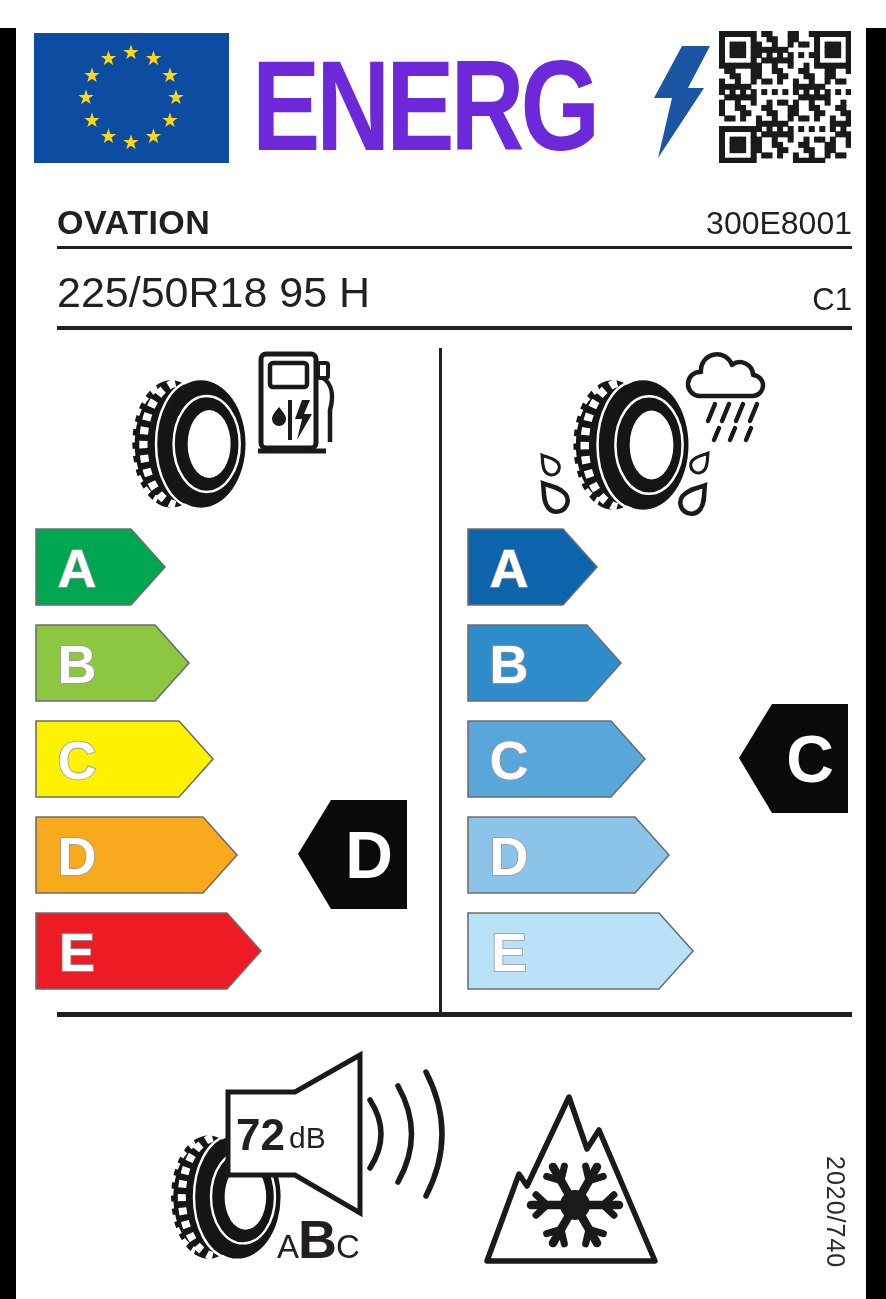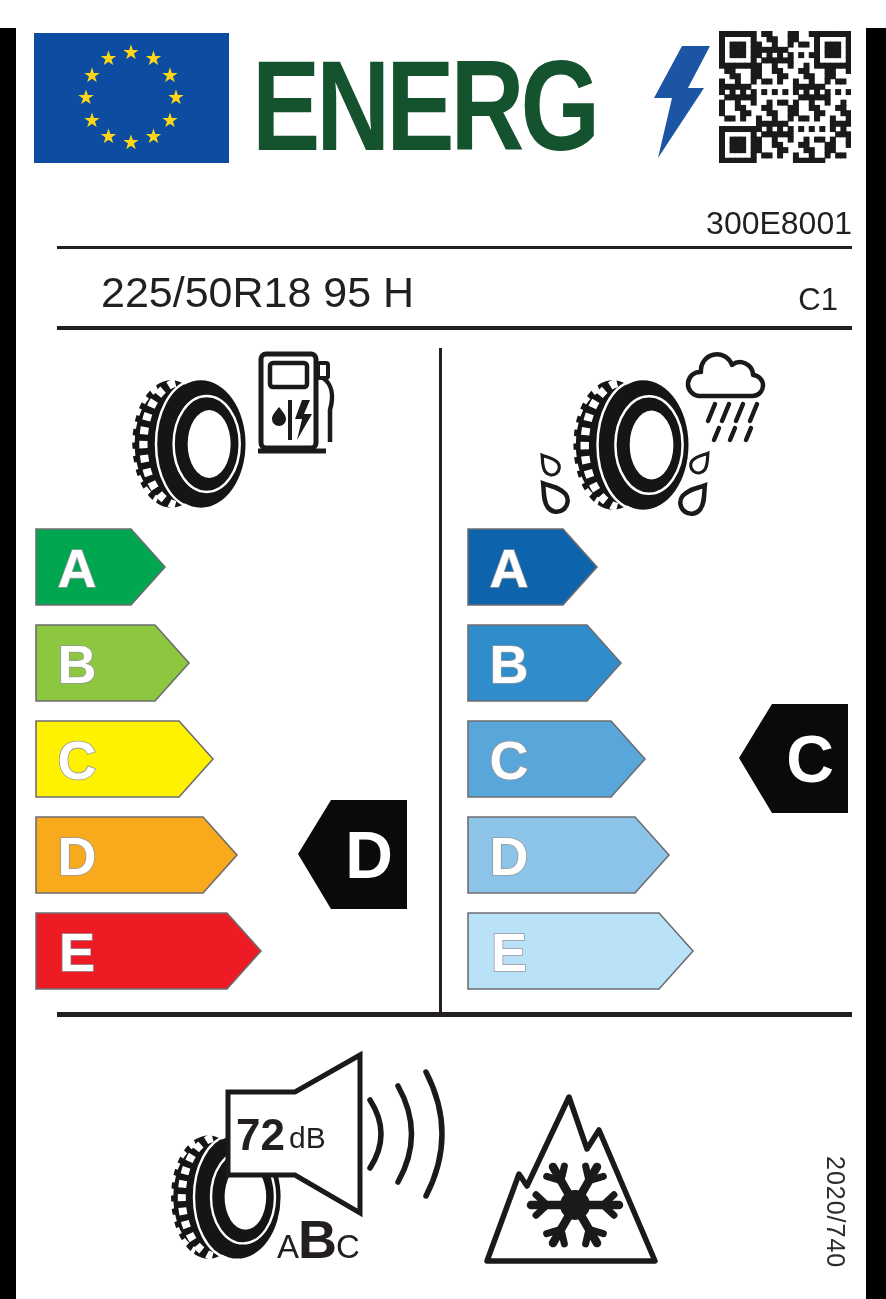--- a/index.html
+++ b/index.html
@@ -11,22 +11,22 @@
   
   #flag{left:34px;top:33px;width:195px;height:130px;}
   .star{position:absolute;color:#ffd617;font-size:20px;line-height:20px;
         transform:translate(-50%,-50%);}
   #energ{left:252px;top:46px;height:120px;}
   #energ span{display:inline-block;font-size:128px;line-height:120px;font-weight:bold;
         letter-spacing:-5px;transform:scaleX(.80);transform-origin:left center;}
   
   #brand-name{left:57px;top:203px;font-size:34px;font-weight:bold;letter-spacing:.5px;}
   #brand-article{right:34px;top:205px;font-size:32px;text-align:left;}
-  #tire-dim{left:57px;top:268px;font-size:43px;margin-left:44px;}
-  #tire-class{right:48px;top:282px;font-size:31px;text-align:right;}
+  #tire-dim{left:57px;top:268px;font-size:43px;}
+  #tire-class{right:34px;top:282px;font-size:31px;text-align:right;}
   .arrow-letter{font-family:"Liberation Sans",sans-serif;font-weight:bold;font-size:54px;
         fill:#fff;stroke:#97999c;stroke-width:1.6px;paint-order:stroke fill;}
   .ind-letter{font-family:"Liberation Sans",sans-serif;font-weight:bold;font-size:66px;fill:#fff;}
   
   #reg-text{right:36px;top:1156px;writing-mode:vertical-rl;text-orientation:mixed;
         font-size:25px;letter-spacing:1px;color:#2b2b2b;}
   .noise-db{font-family:"Liberation Sans",sans-serif;font-weight:bold;font-size:44px;fill:#231f20;}
   .noise-unit{font-family:"Liberation Sans",sans-serif;font-size:30px;fill:#231f20;}
   .noise-class{font-family:"Liberation Sans",sans-serif;font-size:33px;fill:#231f20;}
   .noise-class.sel{font-size:54px;font-weight:bold;}
@@ -47,21 +47,21 @@
       <span class="star" style="left: 135.971px; top: 86.5px;">★</span>
       <span class="star" style="left: 119.5px; top: 102.971px;">★</span>
       <span class="star" style="left: 97px; top: 109px;">★</span>
       <span class="star" style="left: 74.5px; top: 102.971px;">★</span>
       <span class="star" style="left: 58.0289px; top: 86.5px;">★</span>
       <span class="star" style="left: 52px; top: 64px;">★</span>
       <span class="star" style="left: 58.0289px; top: 41.5px;">★</span>
       <span class="star" style="left: 74.5px; top: 25.0289px;">★</span>
     </div>
 
-  <div class="abs" id="energ" style="color:#14532d;"><span>ENERG</span></div>
+  <div class="abs" id="energ" style="color:#6d28d9;"><span>ENERG</span></div>
 
   <svg class="abs" style="left:652px;top:46px;" width="60" height="114" viewBox="0 0 60 114">
     <polygon points="30,0 58,0 36,42 52,42 6,112 20,52 2,52" fill="#1d55a5"></polygon>
   </svg>
 
   <svg class="abs" id="qr" style="left:719px;top:31px;" width="132" height="132" viewBox="0 0 132 132">
       <rect x="0.00" y="0.00" width="6" height="6" fill="#1a1a1a"></rect>
       <rect x="0.00" y="5.28" width="6" height="6" fill="#1a1a1a"></rect>
       <rect x="0.00" y="10.56" width="6" height="6" fill="#1a1a1a"></rect>
       <rect x="0.00" y="15.84" width="6" height="6" fill="#1a1a1a"></rect>
@@ -368,20 +368,21 @@
       <rect x="126.72" y="36.96" width="6" height="6" fill="#1a1a1a"></rect>
       <rect x="126.72" y="58.08" width="6" height="6" fill="#1a1a1a"></rect>
       <rect x="126.72" y="79.20" width="6" height="6" fill="#1a1a1a"></rect>
       <rect x="126.72" y="84.48" width="6" height="6" fill="#1a1a1a"></rect>
       <rect x="126.72" y="89.76" width="6" height="6" fill="#1a1a1a"></rect>
       <rect x="126.72" y="100.32" width="6" height="6" fill="#1a1a1a"></rect>
       <rect x="126.72" y="105.60" width="6" height="6" fill="#1a1a1a"></rect>
       <rect x="126.72" y="110.88" width="6" height="6" fill="#1a1a1a"></rect>
     </svg>
 
+  <div class="abs" id="brand-name">OVATION</div>
   <div class="abs" id="brand-article">300E8001</div>
   <div class="abs rule" style="left:57px;top:246px;width:795px;height:3px;"></div>
 
   <div class="abs" id="tire-dim">225/50R18 95 H</div>
   <div class="abs" id="tire-class">C1</div>
   <div class="abs rule" style="left:57px;top:326px;width:795px;height:4px;"></div>
 
   <div class="abs rule" style="left:439px;top:348px;width:3px;height:664px;"></div>
 
   <svg width="0" height="0" style="position:absolute">

